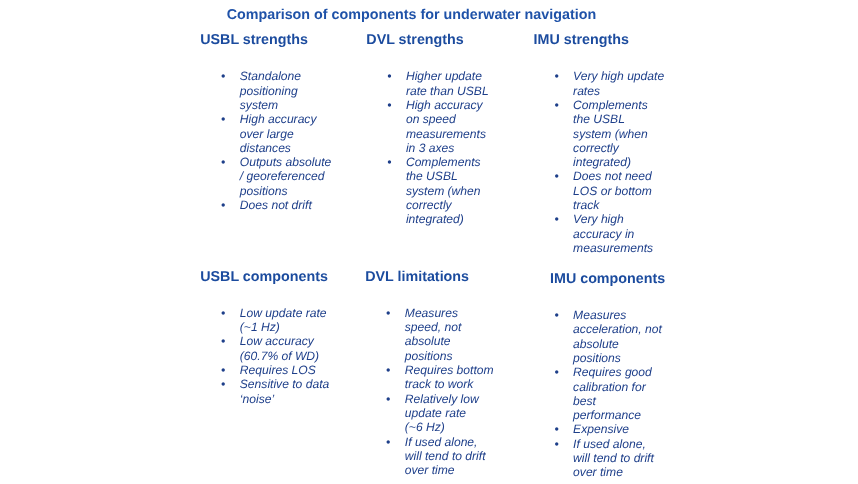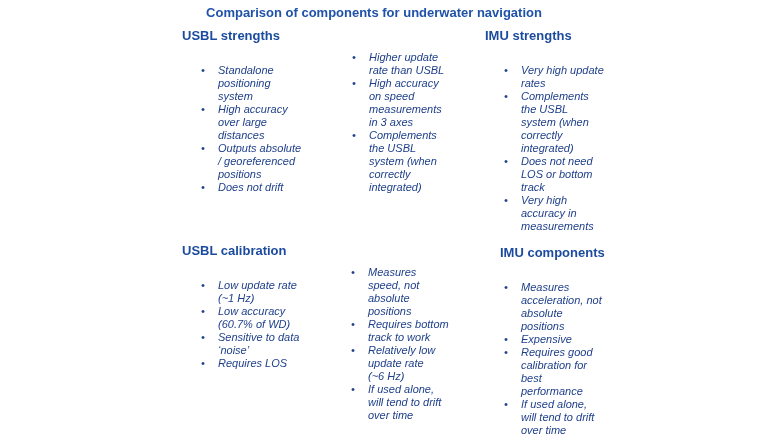--- a/index.html
+++ b/index.html
@@ -74,20 +74,21 @@
 over large
 distances</li>
     <li>Outputs absolute
 / georeferenced
 positions</li>
     <li>Does not drift</li>
   </ul>
 </section>
 
 <section class="cell cell-dvl-strengths">
+  <h2 class="cell-title">DVL strengths</h2>
   <ul class="bullets">
     <li>Higher update
 rate than USBL</li>
     <li>High accuracy
 on speed
 measurements
 in 3 axes</li>
     <li>Complements
 the USBL
 system (when
@@ -109,33 +110,34 @@
     <li>Does not need
 LOS or bottom
 track</li>
     <li>Very high
 accuracy in
 measurements</li>
   </ul>
 </section>
 
 <section class="cell cell-usbl-limitations">
-  <h2 class="cell-title">USBL calibration</h2>
+  <h2 class="cell-title">USBL components</h2>
   <ul class="bullets">
     <li>Low update rate
 (~1 Hz)</li>
     <li>Low accuracy
 (60.7% of WD)</li>
+    <li>Requires LOS</li>
     <li>Sensitive to data
 ‘noise’</li>
-    <li>Requires LOS</li>
   </ul>
 </section>
 
 <section class="cell cell-dvl-limitations">
+  <h2 class="cell-title">DVL limitations</h2>
   <ul class="bullets">
     <li>Measures
 speed, not
 absolute
 positions</li>
     <li>Requires bottom
 track to work</li>
     <li>Relatively low
 update rate
 (~6 Hz)</li>
@@ -145,22 +147,22 @@
   </ul>
 </section>
 
 <section class="cell cell-imu-limitations">
   <h2 class="cell-title">IMU components</h2>
   <ul class="bullets">
     <li>Measures
 acceleration, not
 absolute
 positions</li>
-    <li>Expensive</li>
     <li>Requires good
 calibration for
 best
 performance</li>
+    <li>Expensive</li>
     <li>If used alone,
 will tend to drift
 over time</li>
   </ul>
 </section>
 
 </body></html>

